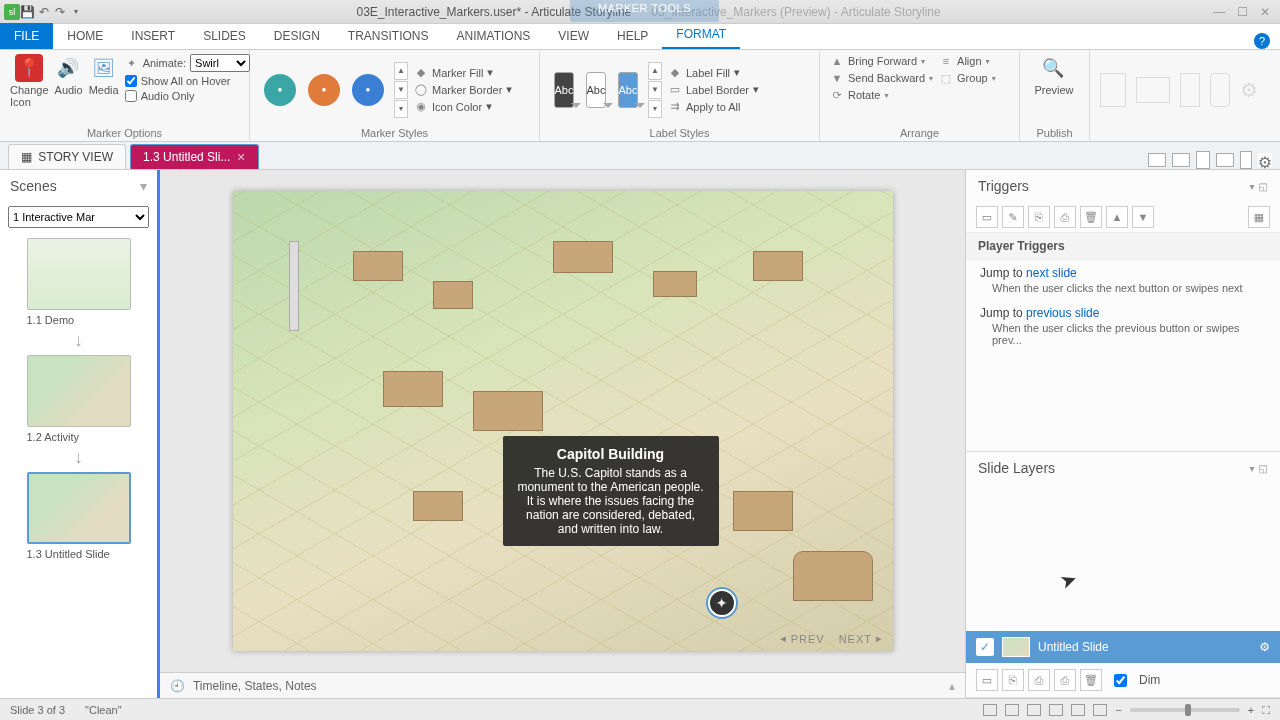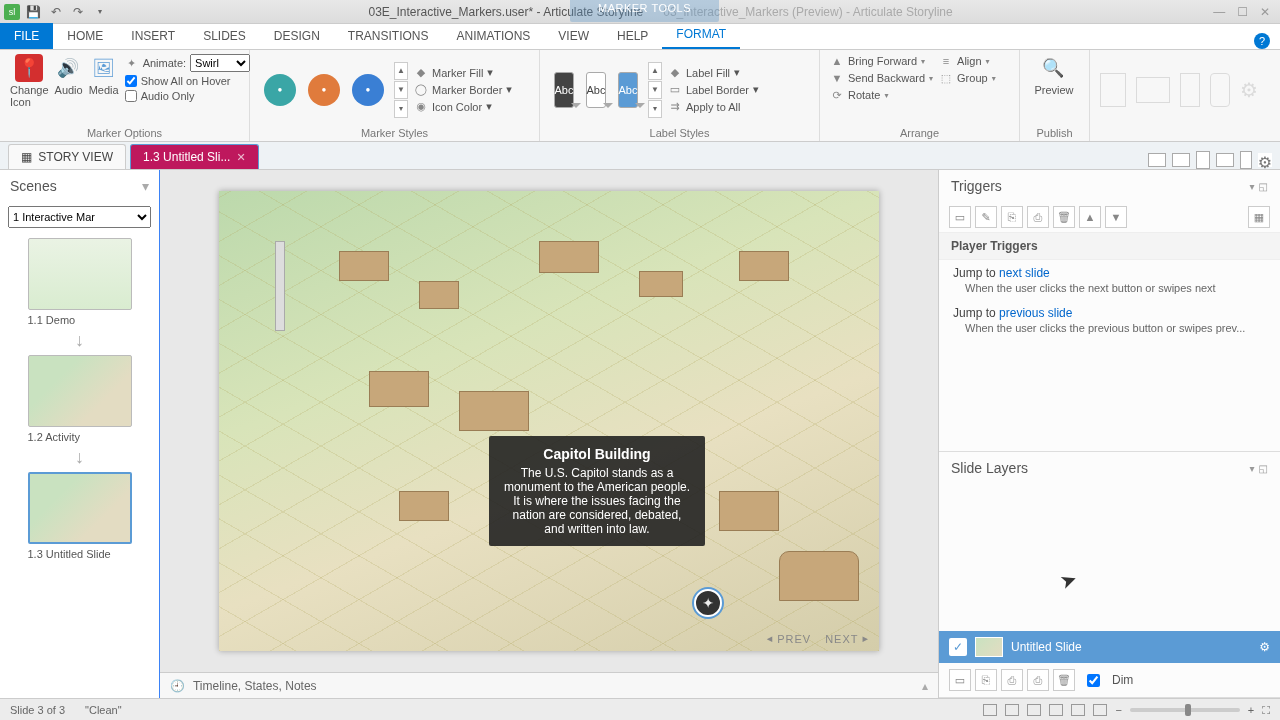--- a/index.html
+++ b/index.html
@@ -1,20 +1,20 @@
 <!DOCTYPE html>
 <html><head>
 <meta charset="utf-8">
 <style>
 * { margin: 0; padding: 0; box-sizing: border-box; font-family: "Segoe UI", Arial, sans-serif; }
 body { width: 1280px; height: 720px; background: #fff; overflow: hidden; font-size: 12px; color: #444; }
 
 
 .titlebar { height: 24px; background: linear-gradient(#e8e8e8,#dcdcdc); display: flex; align-items: center; padding: 0 4px; border-bottom: 1px solid #ccc; }
-.titlebar .qat { display: flex; gap: 6px; align-items: center; justify-content: space-between; }
+.titlebar .qat { display: flex; align-items: center; justify-content: space-between; }
 .titlebar .qat span { width: 16px; height: 16px; display: flex; align-items: center; justify-content: center; font-size: 12px; color: #666; }
 .titlebar .title-center { flex: 1; text-align: center; font-size: 12px; color: #555; }
 .titlebar .wincontrols { display: flex; gap: 12px; color: #999; padding-right: 6px; }
 .context-tab { position: absolute; top: 0; left: 570px; height: 22px; background: rgba(90,150,200,0.35); color: #fff; font-size: 11px; padding: 2px 28px; border-radius: 0 0 2px 2px; letter-spacing: 0.5px; }
 
 
 .ribbon-tabs { height: 26px; display: flex; align-items: flex-end; background: #fff; border-bottom: 1px solid #ccc; }
 .ribbon-tabs .tab { padding: 6px 14px; font-size: 12px; color: #555; cursor: pointer; }
 .ribbon-tabs .tab.file { background: #0078d4; color: #fff; }
 .ribbon-tabs .tab.active { color: #0078d4; border-bottom: 2px solid #0078d4; }
@@ -49,21 +49,21 @@
 
 .viewtabs{height:28px;background:#eef2f5;border-bottom:1px solid #ccc;display:flex;align-items:flex-end;padding:0 8px;gap:4px;}
 .viewtab{padding:5px 12px;font-size:12px;background:#f9f9f9;border:1px solid #ccc;border-bottom:none;border-radius:3px 3px 0 0;display:flex;align-items:center;gap:6px;}
 .viewtab.active{background:#be185d;color:#fff;border-color:#5b9bd5;}
 .viewtab .close{font-size:11px;opacity:0.7;}
 .viewtabs .rt-icons{margin-left:auto;display:flex;gap:6px;align-items:center;}
 .viewtabs .rt-icons span{width:18px;height:14px;border:1px solid #aaa;background:#fff;}
 
 
 .main{display:flex;height:calc(720px - 24px - 26px - 92px - 28px - 22px);}
-.scenes{width:160px;border-right:1px solid #3b82f6;background:#fff;display:flex;flex-direction:column;}
+.scenes{width:160px;border-right:3px solid #3b82f6;background:#fff;display:flex;flex-direction:column;}
 .scenes-hdr{padding:8px 10px;font-size:14px;color:#555;display:flex;justify-content:space-between;align-items:center;}
 .scene-sel{margin:4px 8px;}
 .scene-sel select{width:100%;font-size:11px;height:22px;}
 .thumbs{flex:1;overflow:auto;padding:6px 16px;display:flex;flex-direction:column;align-items:center;}
 .thumb{width:104px;}
 .thumb .img{width:104px;height:72px;background:linear-gradient(135deg,#c9e2c0 30%,#e3dcc2 70%);border:1px solid #bbb;border-radius:2px;position:relative;overflow:hidden;}
 .thumb.sel .img{border:2px solid #5b9bd5;}
 .thumb .name{font-size:11px;color:#555;margin:4px 0 8px 0;}
 .thumb-conn{color:#aaa;font-size:18px;margin:-4px 0 4px 0;}
 
@@ -77,21 +77,21 @@
 .obelisk{position:absolute;left:56px;top:50px;width:10px;height:90px;background:#ddd;border:1px solid #aaa;}
 .marker-cb{position:absolute;left:475px;top:398px;width:28px;height:28px;border-radius:50%;background:#333;border:2px solid #fff;box-shadow:0 0 0 2px #5b9bd5;display:flex;align-items:center;justify-content:center;color:#eee;font-size:14px;}
 .callout{position:absolute;left:270px;top:245px;width:216px;background:rgba(30,30,30,0.88);color:#fff;padding:10px 12px;border-radius:2px;font-size:12px;text-align:center;}
 .callout .ct{font-weight:bold;font-size:14px;margin-bottom:4px;}
 .slide-nav{position:absolute;bottom:6px;right:10px;display:flex;gap:14px;font-size:11px;color:#888;letter-spacing:1px;}
 .slide-nav span{display:flex;align-items:center;gap:4px;}
 .cursor{position:absolute;left:900px;top:398px;font-size:20px;color:#333;transform:rotate(-20deg);}
 .timeline-bar{height:26px;border-top:1px solid #ccc;background:#f7f7f7;display:flex;align-items:center;padding:0 10px;gap:8px;font-size:12px;color:#666;}
 
 
-.rightpanes{width:342px;border-left:1px solid #ccc;display:flex;flex-direction:column;background:#fcfcfc;}
+.rightpanes{width:315px;border-left:1px solid #ccc;display:flex;flex-direction:column;background:#fcfcfc;}
 .pane{border-bottom:1px solid #ddd;display:flex;flex-direction:column;}
 .pane-hdr{padding:8px 12px;font-size:14px;color:#555;display:flex;justify-content:space-between;align-items:center;}
 .pane-hdr .tools{display:flex;gap:4px;font-size:10px;color:#999;}
 .pane-tb{display:flex;gap:4px;padding:4px 10px;}
 .pane-tb span{width:22px;height:22px;border:1px solid #ccc;background:#fff;display:flex;align-items:center;justify-content:center;font-size:11px;color:#888;}
 .trg-sub{padding:6px 12px;font-size:12px;color:#555;font-weight:600;background:#f4f4f4;border-top:1px solid #eee;border-bottom:1px solid #eee;}
 .trg-item{padding:6px 14px;font-size:12px;color:#444;}
 .trg-item a{color:#0066cc;text-decoration:none;}
 .trg-item .cond{font-size:11px;color:#666;padding-left:12px;margin-top:2px;}
 .pane.triggers{height:282px;}

